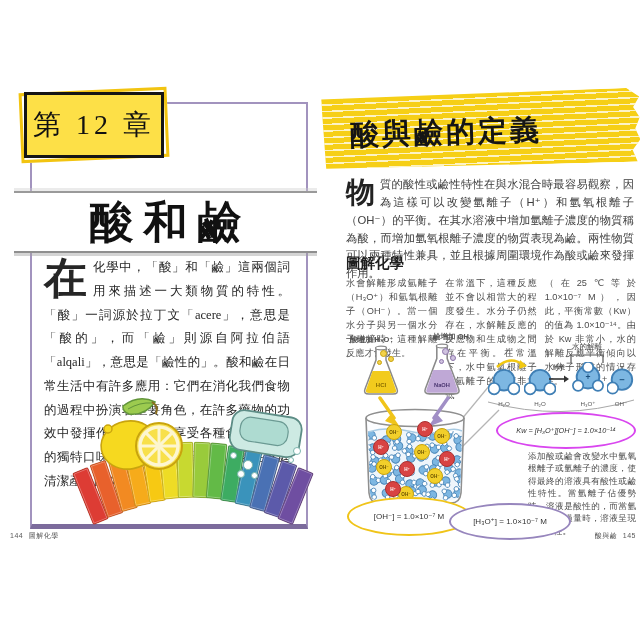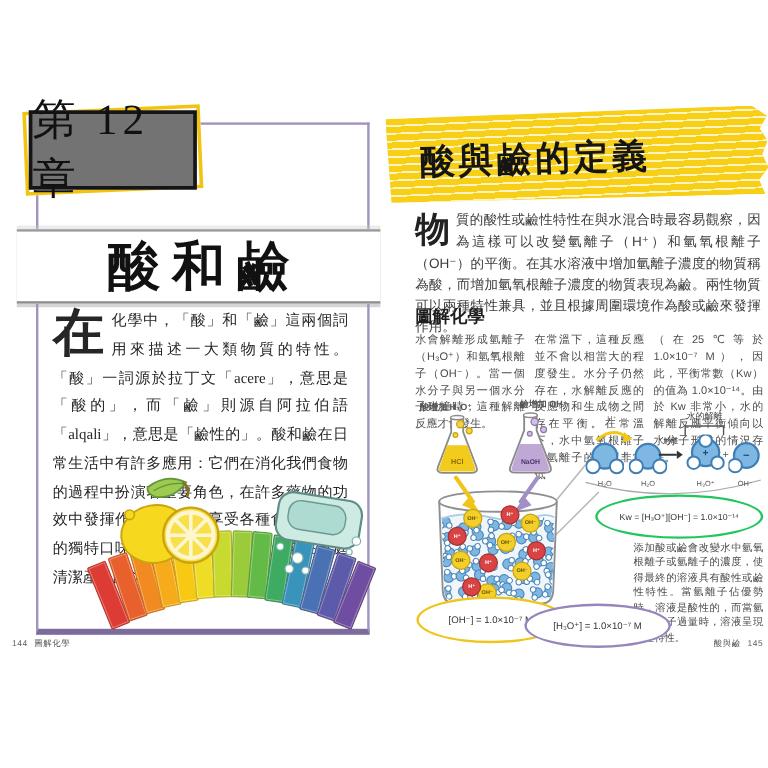--- a/index.html
+++ b/index.html
@@ -6,23 +6,23 @@
   .spread{position:relative;width:640px;height:640px;background:#fff;overflow:hidden;
           font-family:"Liberation Sans","DejaVu Sans",sans-serif;}
   .abs{position:absolute;}
 
   
   .page-frame{left:30px;top:102px;width:274px;height:420px;
     border:2px solid #a293be;border-bottom:5px solid #7c6b9c;z-index:1;background:#fff;}
   .chapter-wrap{left:20px;top:90px;width:148px;height:70px;z-index:4;}
   .chapter-yellow{position:absolute;inset:0;background:#fff;border:3px solid #f2c411;
     transform:rotate(-2.5deg);}
-  .chapter-black{position:absolute;inset:2px 4px;background:#737373;border:3px solid #151515;
+  .chapter-black{position:absolute;inset:2px 4px;background:#fde047;border:3px solid #151515;
     display:flex;align-items:center;justify-content:center;
-    font-family:"Liberation Serif","DejaVu Serif",serif;font-size:36px;color:#111;letter-spacing:4px;}
+    font-family:"Liberation Serif","DejaVu Serif",serif;font-size:28px;color:#111;letter-spacing:4px;}
   .title-banner{left:14px;top:191px;width:303px;height:58px;background:#fff;z-index:3;
     border-top:2px solid #9a9a9a;border-bottom:2px solid #8f8f8f;
     box-shadow:0 3px 0 rgba(160,160,160,.45),0 -3px 0 rgba(205,205,205,.4);
     display:flex;align-items:center;justify-content:center;}
   .page-title{font-family:"Liberation Serif","DejaVu Serif",serif;font-size:44px;font-weight:bold;
     color:#111;letter-spacing:10px;padding-left:10px;}
   .left-body{left:44px;top:256px;width:246px;z-index:2;
     font-family:"Liberation Serif","DejaVu Serif",serif;font-size:12.5px;line-height:1.9;
     color:#262626;text-align:justify;}
   .dropcap-serif{float:left;font-size:43px;line-height:.95;margin:3px 6px 0 0;font-weight:bold;}
@@ -50,23 +50,23 @@
   .columns>div{flex:1;font-size:9.2px;line-height:1.52;color:#4b4b4b;text-align:justify;}
   .small-label{font-size:7.5px;font-weight:bold;color:#555;z-index:4;}
   .ion{position:absolute;border-radius:50%;width:14px;height:14px;display:flex;align-items:center;
     justify-content:center;font-size:4.6px;font-weight:bold;z-index:4;}
   .ion-h{background:#d84343;color:#fff;border:1px solid #a82f2f;}
   .ion-oh{background:#f2cf2a;color:#6b5200;border:1px solid #c9a40e;}
   .mol-label{position:absolute;font-size:6.2px;color:#555;text-align:center;z-index:3;}
   .plus-sign{position:absolute;font-size:9px;color:#555;z-index:3;}
   .oval{position:absolute;background:#fff;border-radius:50%;display:flex;align-items:center;
     justify-content:center;color:#333;z-index:6;}
-  .kw-oval{left:496px;top:412px;width:136px;height:33px;border:2px solid #22c55e;font-size:7.3px;}
+  .kw-oval{left:496px;top:412px;width:136px;height:33px;border:2px solid #d946ef;font-size:7.3px;font-style:italic;}
   .oh-oval{left:347px;top:497px;width:120px;height:35px;border:2.5px solid #f0c419;font-size:8px;}
-  .h3o-oval{left:437px;top:503px;width:118px;height:33px;border:2.5px solid #9786bd;font-size:8px;}
+  .h3o-oval{left:449px;top:503px;width:118px;height:33px;border:2.5px solid #9786bd;font-size:8px;}
   .note{left:528px;top:450px;width:108px;font-size:8.6px;line-height:1.45;color:#4b4b4b;
     text-align:justify;}
   .hydronium-lab{left:549px;top:342px;width:76px;text-align:center;font-size:7.5px;color:#444;z-index:3;}
   .proton-lab{left:506px;top:346px;font-size:6px;color:#666;z-index:3;}
   .arrow-lab{left:547px;top:363px;width:24px;text-align:center;font-size:6.2px;color:#333;z-index:3;}
 </style>
 </head>
 <body>
 
 <div class="spread">

